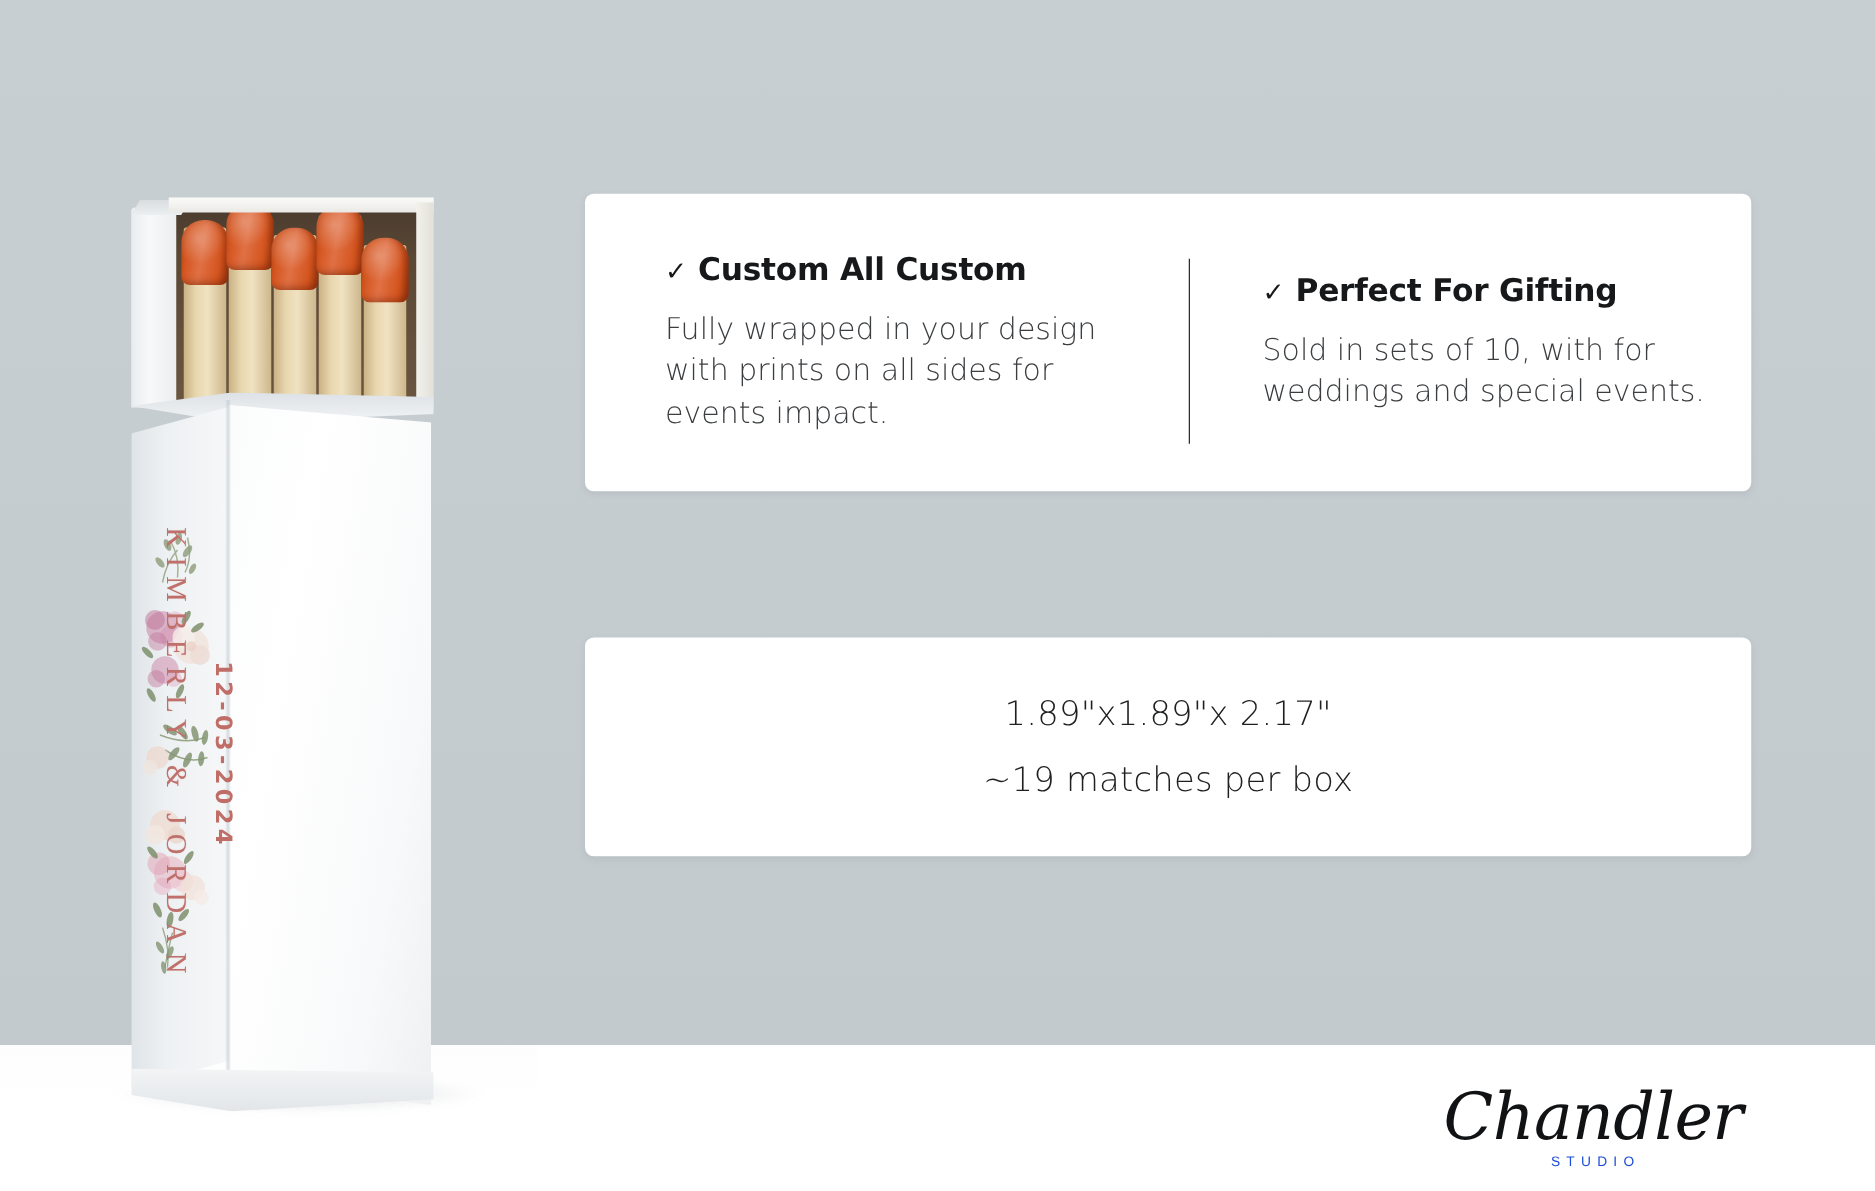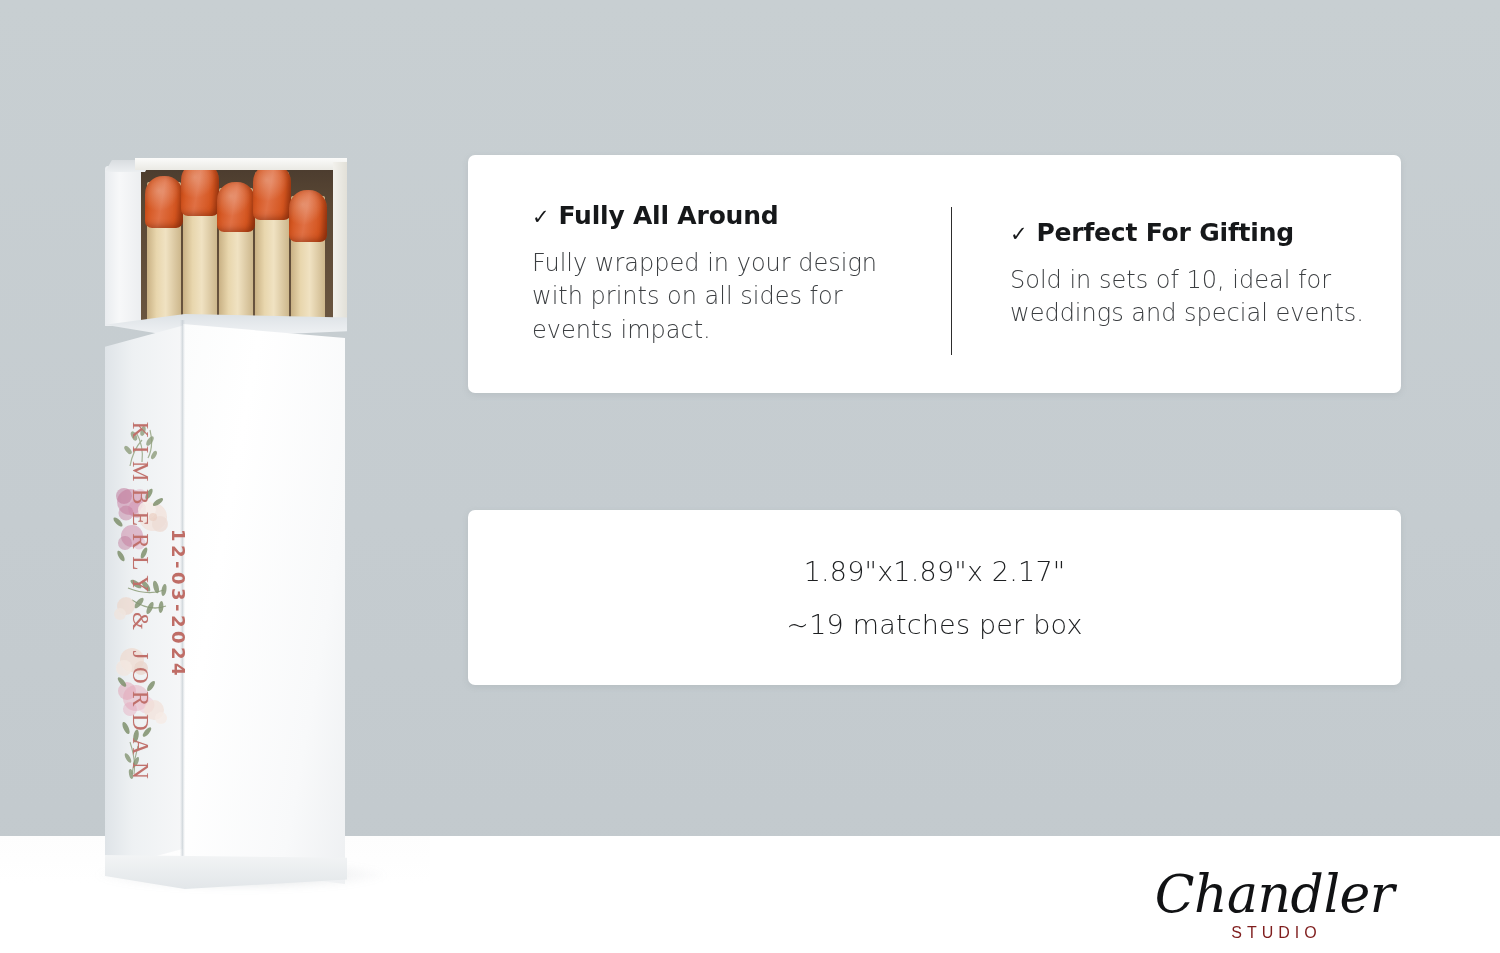--- a/index.html
+++ b/index.html
@@ -336,23 +336,23 @@
   .brand-name {
     font-family: "DejaVu Serif", serif;
     font-style: italic;
     font-size: 52px;
     line-height: 1;
     color: #111214;
     letter-spacing: -0.5px;
   }
   .brand-sub {
     font-family: "Liberation Sans", sans-serif;
-    font-size: 16px;
+    font-size: 11px;
     letter-spacing: 5px;
-    color: #7f1d1d;
+    color: #1d4ed8;
     margin-top: 4px;
     padding-left: 4px;
   }
 </style>
 </head>
 <body>
 
 <div id="stage">
 
   <div class="bg-wall"></div>
@@ -501,31 +501,31 @@
         <div class="vert-date">12-03-2024</div>
       </div>
     </div>
   </div>
 
   <div class="card" id="features-card">
     <div class="feature-cols">
       <div class="feature-col col-left">
         <div class="feature-head">
           <span class="check-icon">✓</span>
-          <span>Fully All Around</span>
+          <span>Custom All Custom</span>
         </div>
         <p class="feature-body">Fully wrapped in your design with prints on all sides for events impact.</p>
       </div>
 
       <div class="feature-col col-right">
         <div class="feature-head">
           <span class="check-icon">✓</span>
           <span>Perfect For Gifting</span>
         </div>
-        <p class="feature-body">Sold in sets of 10, ideal for weddings and special events.</p>
+        <p class="feature-body">Sold in sets of 10, with for weddings and special events.</p>
       </div>
     </div>
   </div>
   <div class="feature-divider"></div>
 
   <div class="card" id="dimensions-card">
     <div class="dim-inner">
       <div class="dim-line">1.89"x1.89"x 2.17"</div>
       <div class="dim-line">~19 matches per box</div>
     </div>

